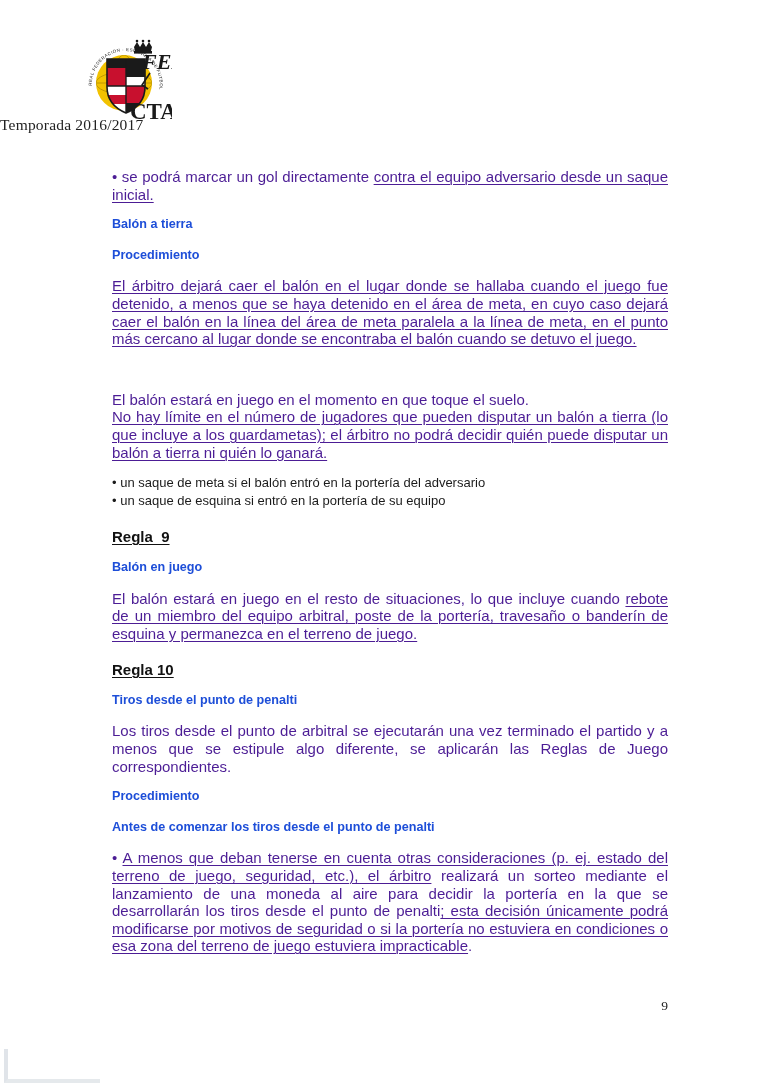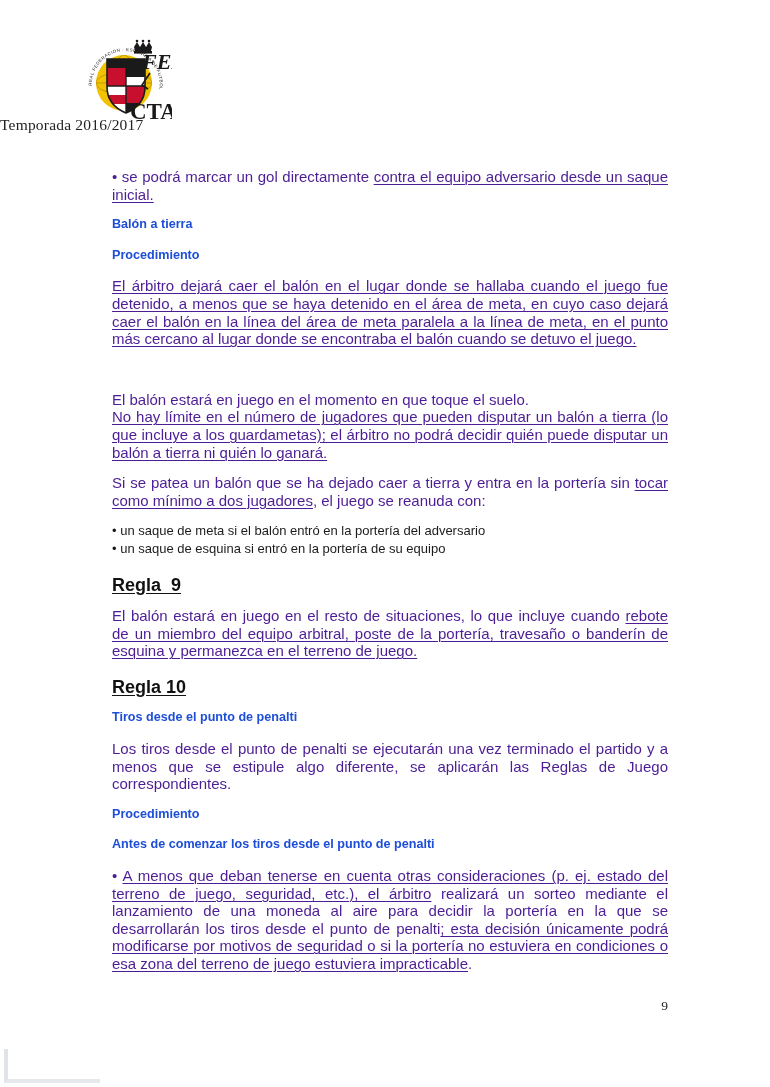--- a/index.html
+++ b/index.html
@@ -75,21 +75,21 @@
 
   .heading {
     font-size: 12.6px;
     line-height: 17.6px;
     font-weight: bold;
     margin: 0 0 13px 0;
     color: #1d4ed8;
   }
 
   .rule-heading {
-    font-size: 18px;
+    font-size: 15px;
     line-height: 17.6px;
     font-weight: bold;
     text-decoration: underline;
     text-underline-offset: 2px;
     margin: 0 0 13px 0;
     color: #111;
     white-space: pre;
   }
 
   .u {
@@ -208,41 +208,41 @@
     <p class="heading">Balón a tierra</p>
 
     <p class="heading">Procedimiento</p>
 
     <p class="para block-u">El árbitro dejará caer el balón en el lugar donde se hallaba cuando el juego fue detenido, a menos que se haya detenido en el área de meta, en cuyo caso dejará caer el balón en la línea del área de meta paralela a la línea de meta, en el punto más cercano al lugar donde se encontraba el balón cuando se detuvo el juego.</p>
 
     <p class="para tight nojust">El balón estará en juego en el momento en que toque el suelo.</p>
 
     <p class="para block-u">No hay límite en el número de jugadores que pueden disputar un balón a tierra (lo que incluye a los guardametas); el árbitro no podrá decidir quién puede disputar un balón a tierra ni quién lo ganará.</p>
 
-    <p class="para"><span>Si se patea un balón que se ha dejado caer a tierra y entra en la portería sin </span><span class="u">tocar como mínimo a dos jugadores</span><span>, el juego se reanuda con:</span></p>
 
     <div class="bullet-list">
       <div class="bullet-item">• un saque de meta si el balón entró en la portería del adversario</div>
       <div class="bullet-item">• un saque de esquina si entró en la portería de su equipo</div>
     </div>
 
     <div class="gap-sm"></div>
 
     <p class="rule-heading">Regla  9</p>
 
+    <p class="heading">Balón en juego</p>
 
     <p class="para"><span>El balón estará en juego en el resto de situaciones, lo que incluye cuando </span><span class="u">rebote de un miembro del equipo arbitral, poste de la portería, travesaño o banderín de esquina y permanezca en el terreno de juego.</span></p>
 
     <div class="gap-sm"></div>
 
     <p class="rule-heading">Regla 10</p>
 
     <p class="heading">Tiros desde el punto de penalti</p>
 
-    <p class="para">Los tiros desde el punto de penalti se ejecutarán una vez terminado el partido y a menos que se estipule algo diferente, se aplicarán las Reglas de Juego correspondientes.</p>
+    <p class="para">Los tiros desde el punto de arbitral se ejecutarán una vez terminado el partido y a menos que se estipule algo diferente, se aplicarán las Reglas de Juego correspondientes.</p>
 
     <p class="heading">Procedimiento</p>
 
     <p class="heading">Antes de comenzar los tiros desde el punto de penalti</p>
 
     <p class="para"><span>• </span><span class="u">A menos que deban tenerse en cuenta otras consideraciones (p. ej. estado del terreno de juego, seguridad, etc.), el árbitro</span><span> realizará un sorteo mediante el lanzamiento de una moneda al aire para decidir la portería en la que se desarrollarán los tiros desde el punto de penalti</span><span class="u">; esta decisión únicamente podrá modificarse por motivos de seguridad o si la portería no estuviera en condiciones o esa zona del terreno de juego estuviera impracticable</span><span>.</span></p>
 
   </div>
 
   <div class="page-number">9</div>

